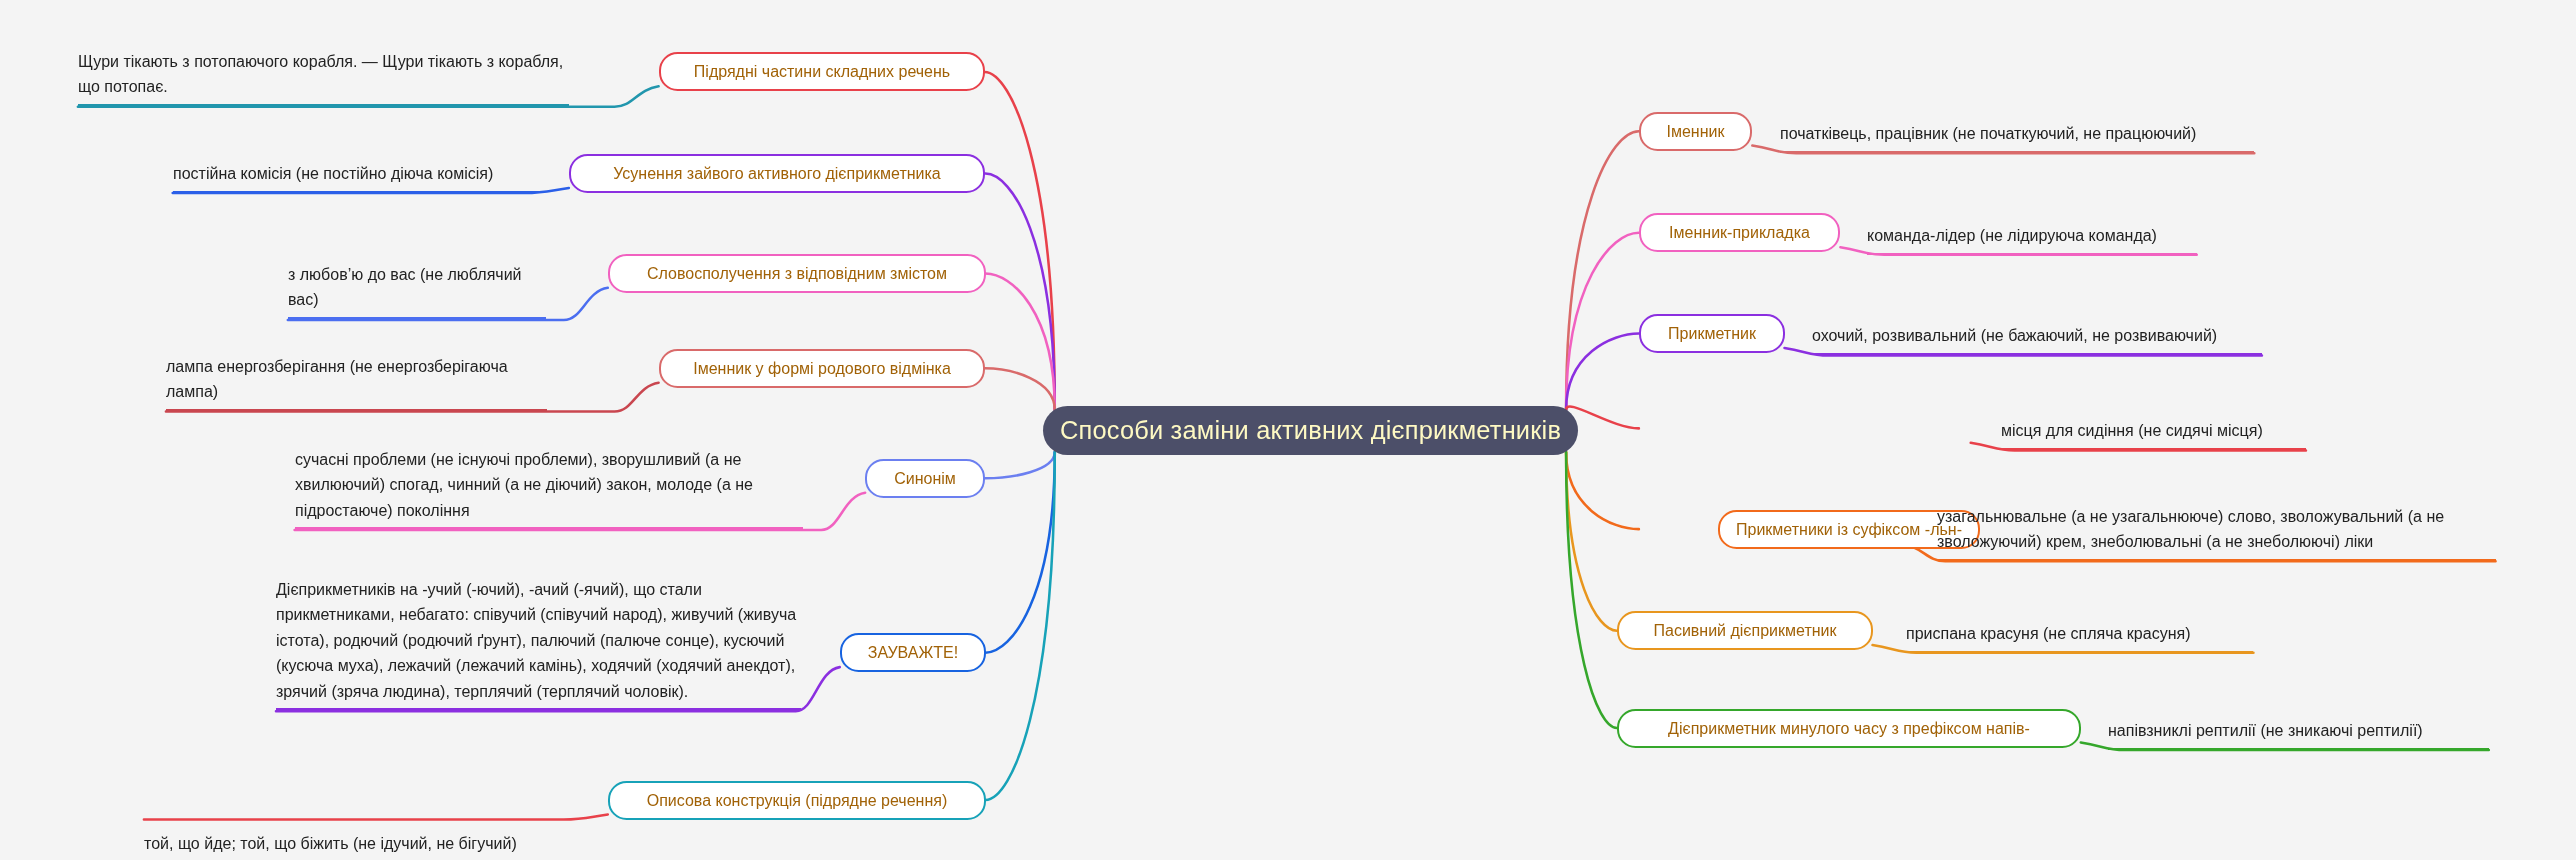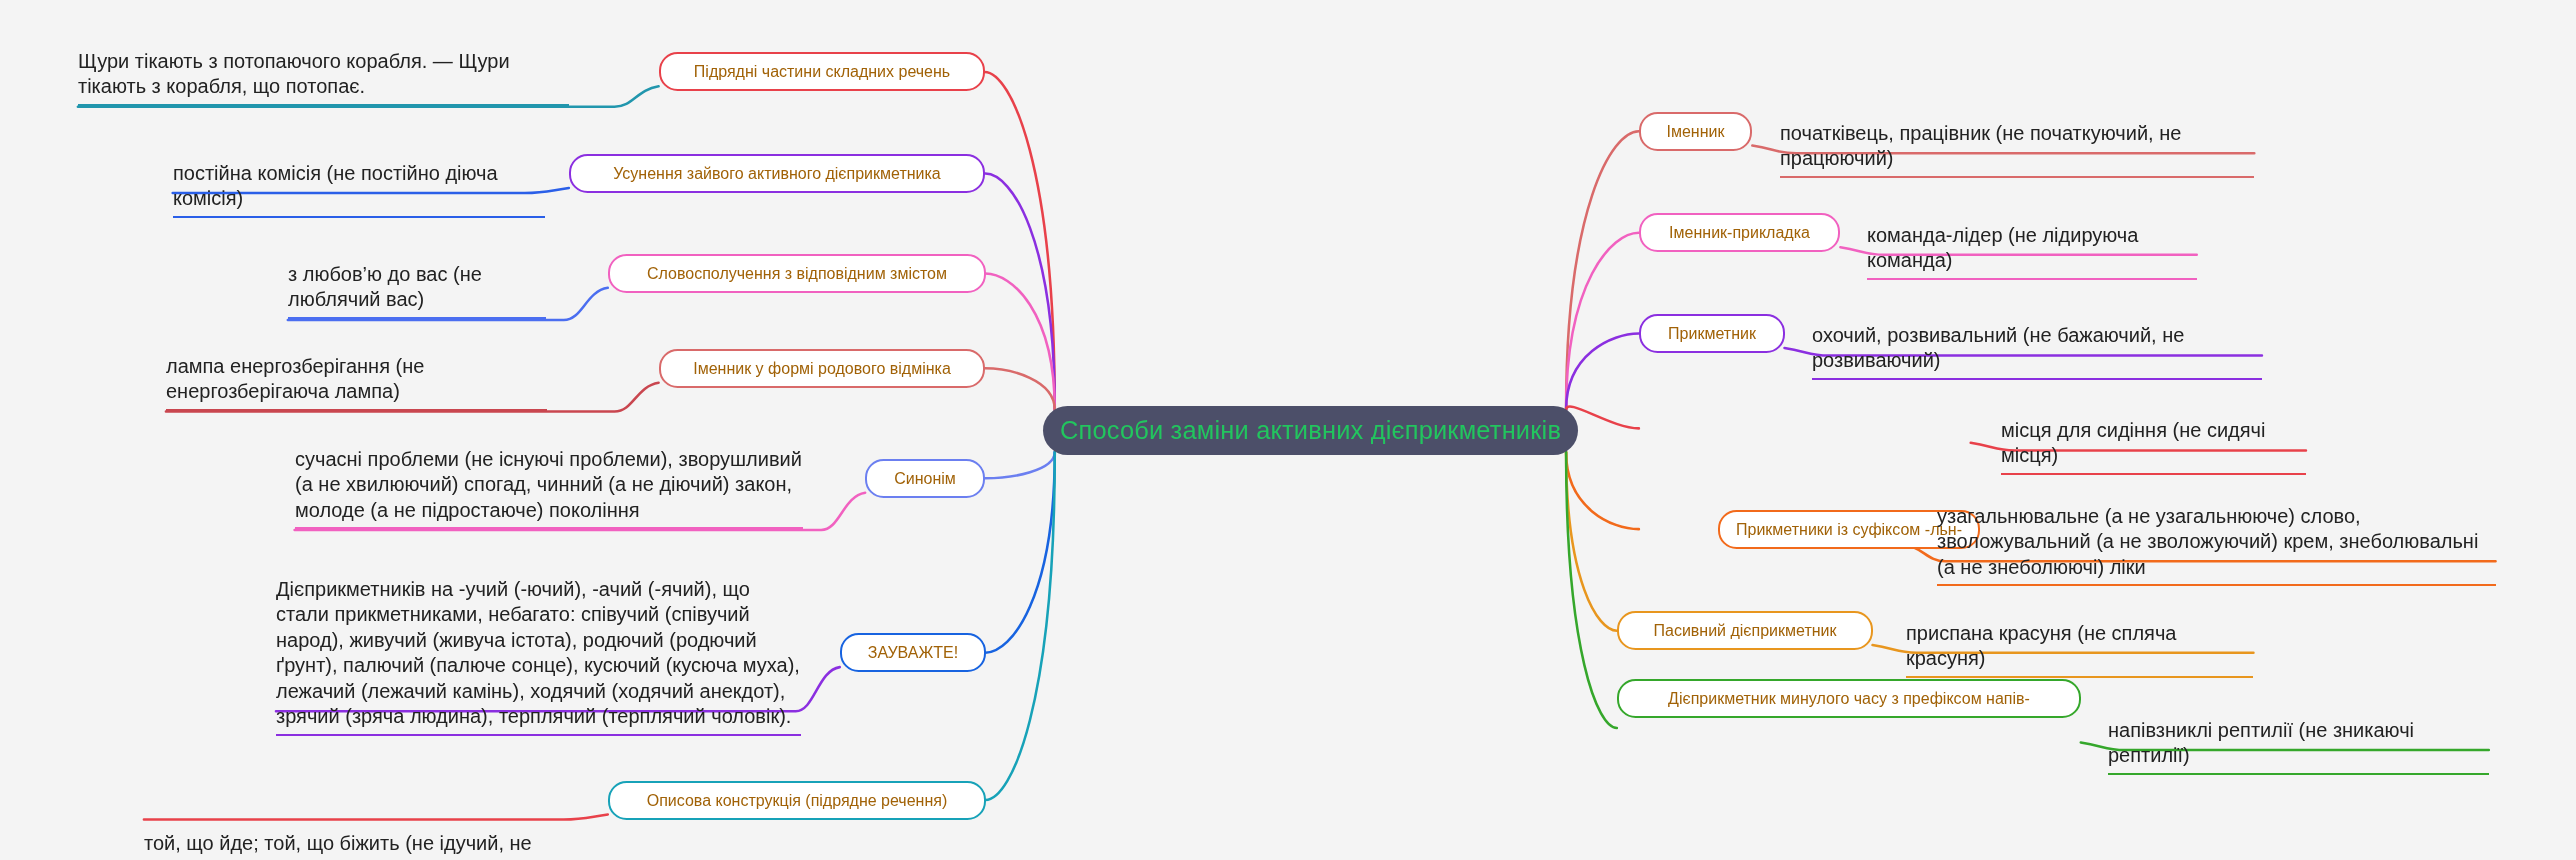--- a/index.html
+++ b/index.html
@@ -54,21 +54,21 @@
     color: #a16207;
     white-space: nowrap;
     padding: 0 17px;
     box-sizing: border-box;
     height: 39px;
   }
 
   
   .leaf {
     position: absolute;
-    font-size: 20px;
+    font-size: 16px;
     line-height: 25.4px;
     color: #222222;
     box-sizing: border-box;
     padding-bottom: 4.2px;
     border-bottom: 2.5px solid #999;
   }
   .leaf.right { text-align: left; }
   .leaf.left-align { text-align: left; }
 </style>
 </head>
@@ -149,21 +149,21 @@
     <span>ЗАУВАЖТЕ!</span>
   </div>
 
   <div class="leaf left-align" style="left: 144px; top: 787px; width: 450px; border-bottom-color: rgb(232, 65, 74); margin-top: 44px;">
     <span>той, що йде; той, що біжить (не ідучий, не бігучий)</span>
   </div>
   <div class="pill" style="left: 608px; top: 781px; width: 378px; border-color: rgb(23, 162, 184);">
     <span>Описова конструкція (підрядне речення)</span>
   </div>
 
-  <div class="root-node" style="left: 1043px; top: 406px; width: 535px; height: 49px; background: rgb(76, 79, 105); color: #22c55e;">
+  <div class="root-node" style="left: 1043px; top: 406px; width: 535px; height: 49px; background: rgb(76, 79, 105); color: #fef9c3;">
     <span>Способи заміни активних дієприкметників</span>
   </div>
 
   <div class="pill" style="left: 1639px; top: 112px; width: 113px; border-color: rgb(217, 106, 106);">
     <span>Іменник</span>
   </div>
   <div class="leaf right" style="left: 1780px; top: 121px; width: 474px; border-bottom-color: rgb(217, 106, 106);">
     <span>початківець, працівник (не початкуючий, не працюючий)</span>
   </div>
 
@@ -192,21 +192,21 @@
     <span>узагальнювальне (а не узагальнююче) слово, зволожувальний (а не зволожуючий) крем, знеболювальні (а не знеболюючі) ліки</span>
   </div>
 
   <div class="pill" style="left: 1617px; top: 611px; width: 256px; border-color: rgb(232, 150, 30);">
     <span>Пасивний дієприкметник</span>
   </div>
   <div class="leaf right" style="left: 1906px; top: 621px; width: 347px; border-bottom-color: rgb(232, 150, 30);">
     <span>приспана красуня (не спляча красуня)</span>
   </div>
 
-  <div class="pill" style="left: 1617px; top: 679px; width: 464px; border-color: rgb(53, 167, 43);">
+  <div class="pill" style="left: 1617px; top: 709px; width: 464px; border-color: rgb(53, 167, 43);">
     <span>Дієприкметник минулого часу з префіксом напів-</span>
   </div>
   <div class="leaf right" style="left: 2108px; top: 718px; width: 381px; border-bottom-color: rgb(53, 167, 43);">
     <span>напівзниклі рептилії (не зникаючі рептилії)</span>
   </div>
 
 </div>
 
 
 </body></html>

